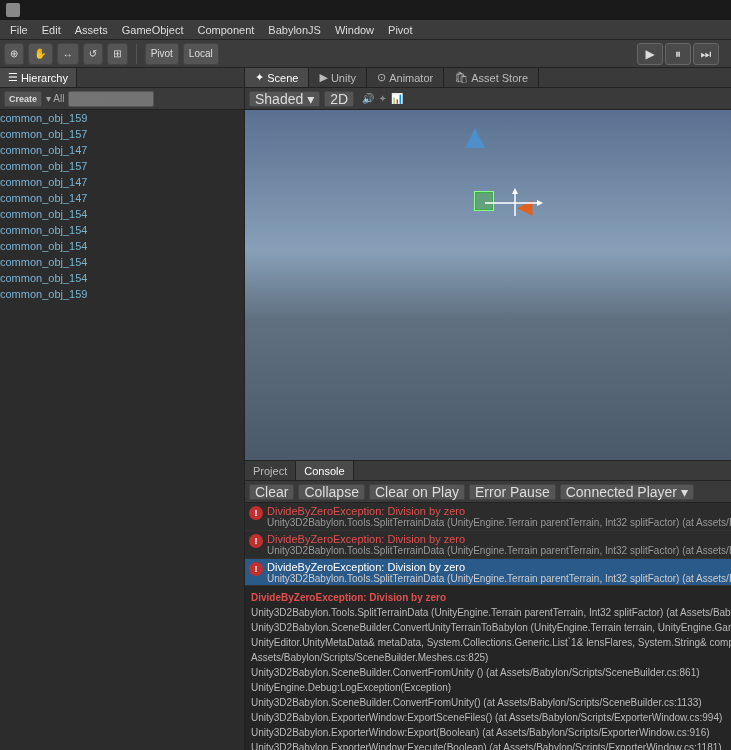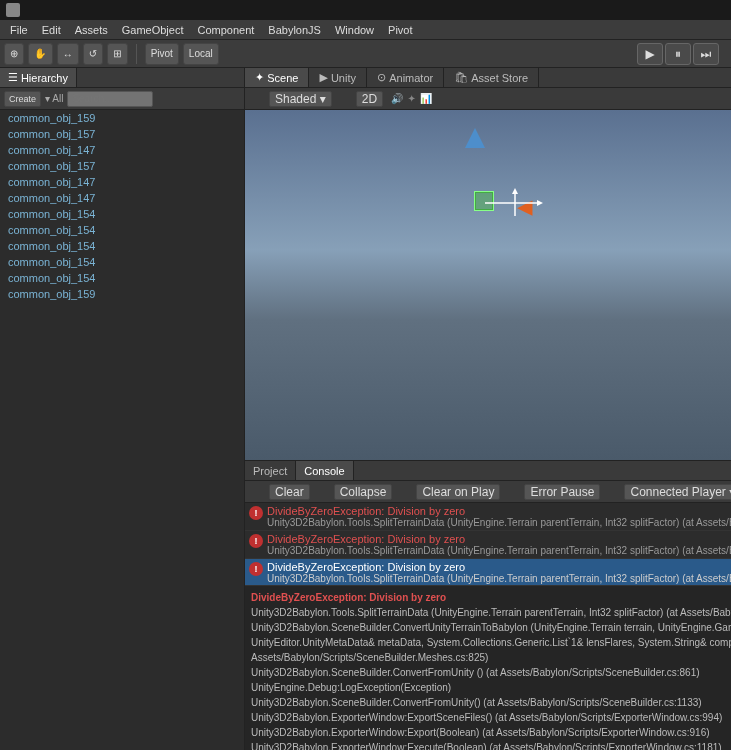--- a/index.html
+++ b/index.html
@@ -132,20 +132,21 @@
       background: #555;
       border: 1px solid #444;
       border-radius: 2px;
       color: #ddd;
       font-size: 9px;
       padding: 1px 4px;
       cursor: pointer;
       height: 16px;
       display: flex;
       align-items: center;
+      font-weight: bold;
     }
     .search-box {
       background: #737373;
       border: 1px solid #555;
       border-radius: 2px;
       color: #ddd;
       font-size: 10px;
       padding: 1px 4px;
       height: 16px;
       width: 86px;
@@ -155,21 +156,20 @@
     #hierarchy-list {
       flex: 1;
       background: #2c2c2c;
       overflow-y: auto;
       overflow-x: hidden;
     }
     .hierarchy-item {
       display: flex;
       align-items: center;
       height: 16px;
-      padding-left: 8px;
       color: #7ab3d4;
       font-size: 11px;
       cursor: pointer;
       white-space: nowrap;
     }
 
     
     ::-webkit-scrollbar { width: 8px; height: 8px; }
     ::-webkit-scrollbar-track { background: #2a2a2a; }
     ::-webkit-scrollbar-thumb { background: #666; border-radius: 2px; }
@@ -262,27 +262,26 @@
       height: 22px;
       padding: 0 4px;
       gap: 4px;
       border-bottom: 1px solid #222;
     }
     .console-toolbar-btn {
       background: #555;
       border: 1px solid #444;
       border-radius: 2px;
       color: #ddd;
-      font-size: 12px;
+      font-size: 14px;
       padding: 1px 5px;
       cursor: pointer;
       height: 16px;
       display: flex;
       align-items: center;
-      margin-left: 20px;
     }
 
     
     #console-messages {
       flex: 1;
       background: #2c2c2c;
       overflow-y: auto;
     }
     .console-msg {
       display: flex;

